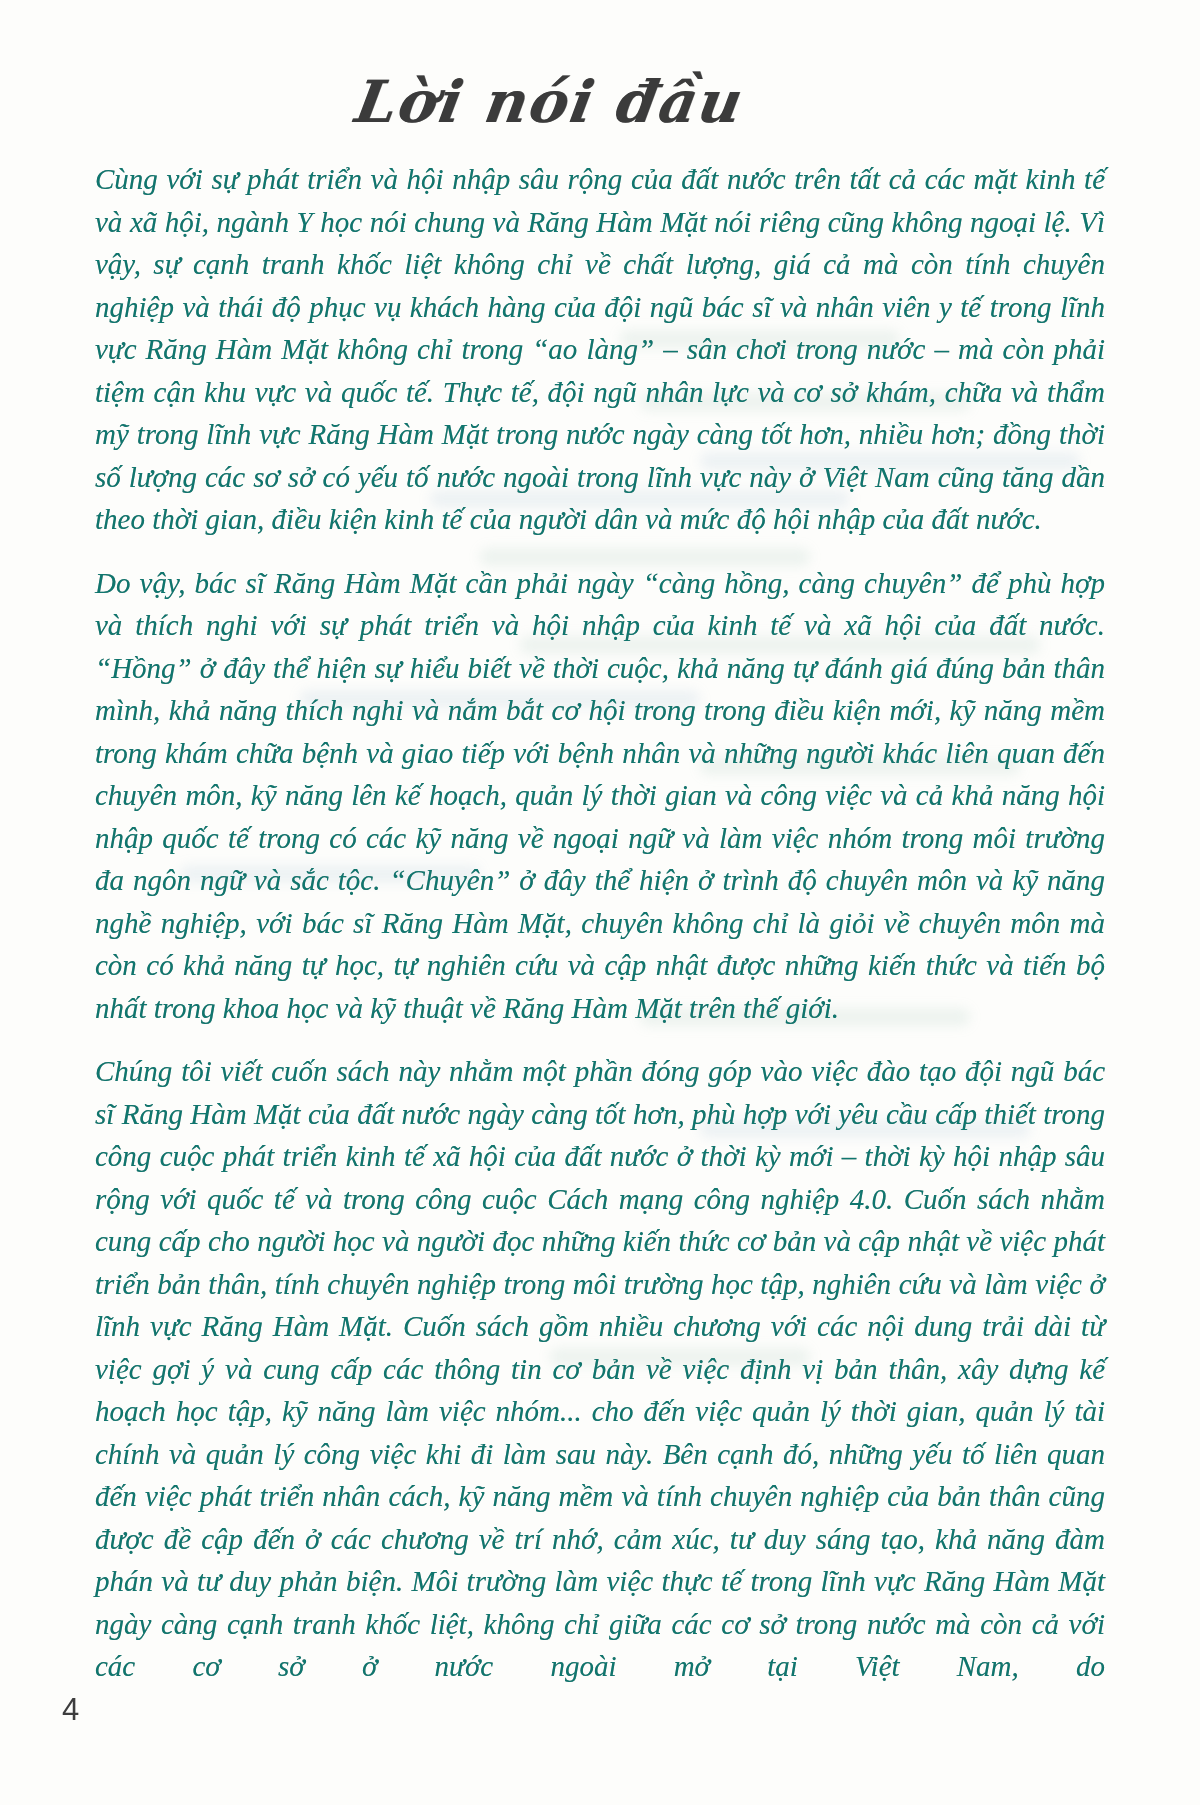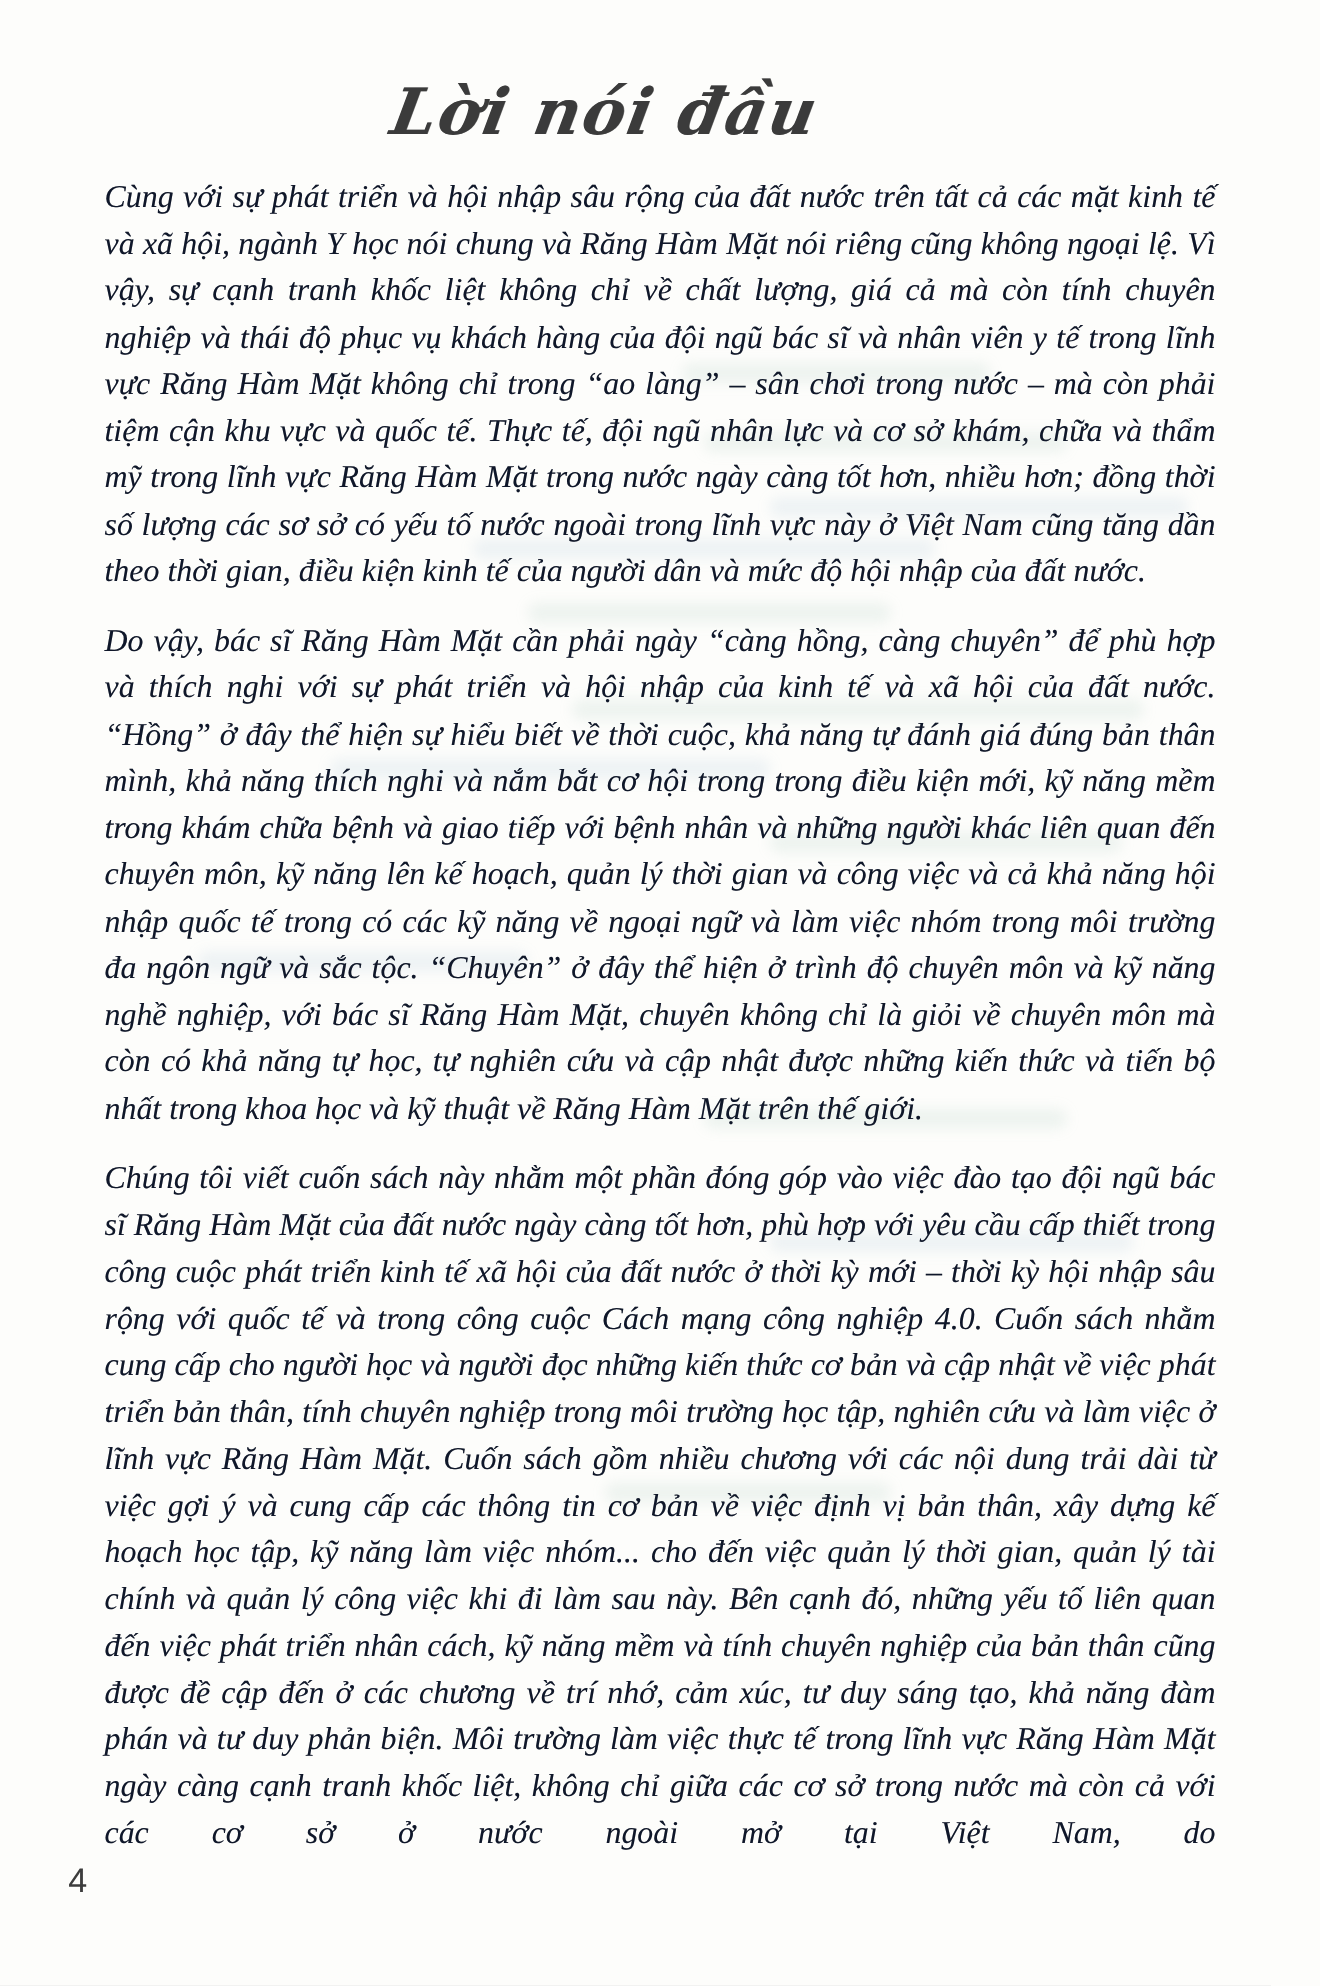--- a/index.html
+++ b/index.html
@@ -42,21 +42,21 @@
     text-shadow: 0.5px 0 0 rgba(40,40,40,0.55);
   }
   .body-text {
     position: absolute;
     top: 158px;
     left: 95px;
     width: 1010px;
     font-style: italic;
     font-size: 29px;
     line-height: 42.5px;
-    color: #0f172a;
+    color: #0f766e;
     text-align: justify;
     text-shadow: 0 0 0.4px rgba(20,20,20,0.35);
   }
   .body-text p {
     margin: 0 0 21px 0;
   }
   .body-text p.continues {
     
     text-align-last: justify;
     margin-bottom: 16px;

